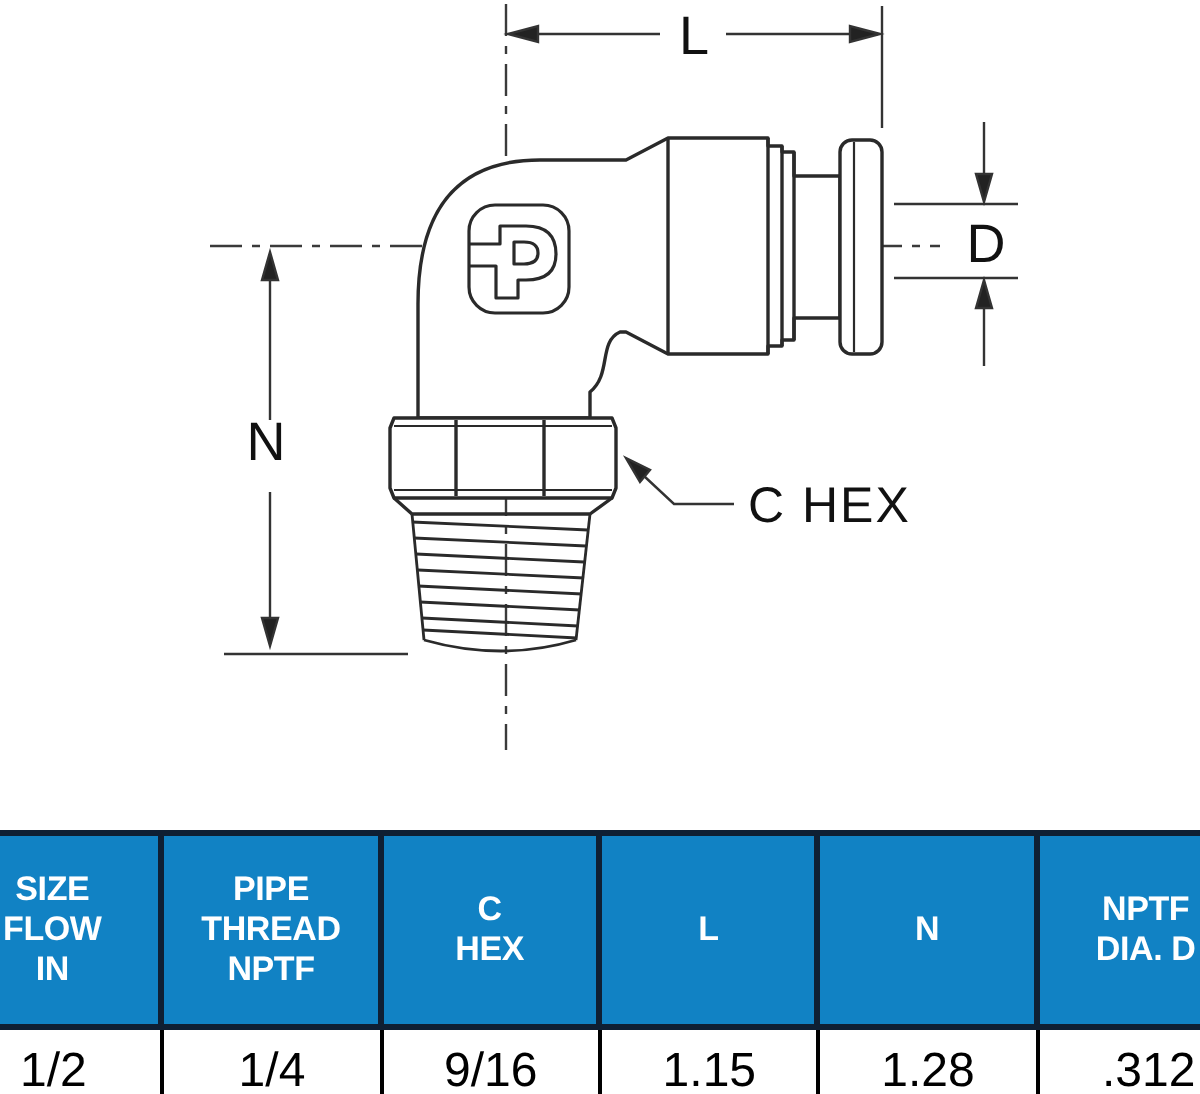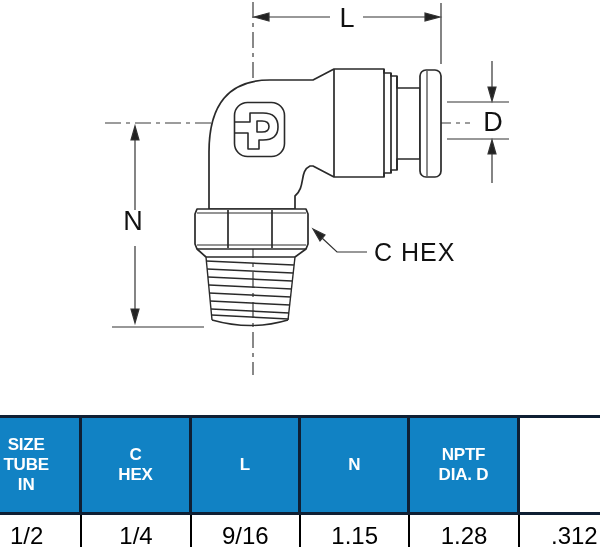--- a/index.html
+++ b/index.html
@@ -113,22 +113,27 @@
     <path d="M 322,238 L 337,252 L 367,252" fill="none"></path>
     <polygon points="313,229 325,235 320,241"></polygon>
   </g>
   <text x="374" y="261" font-size="25" letter-spacing="1">C HEX</text>
 </svg>
 </div>
 
 <div class="spec-table">
   <div class="hcell">
     <span>SIZE</span>
-    <span>TUBE</span>
+    <span>FLOW</span>
     <span>IN</span>
+  </div>
+  <div class="hcell">
+    <span>PIPE</span>
+    <span>THREAD</span>
+    <span>NPTF</span>
   </div>
   <div class="hcell">
     <span>C</span>
     <span>HEX</span>
   </div>
   <div class="hcell">
     <span>L</span>
   </div>
   <div class="hcell">
     <span>N</span>

